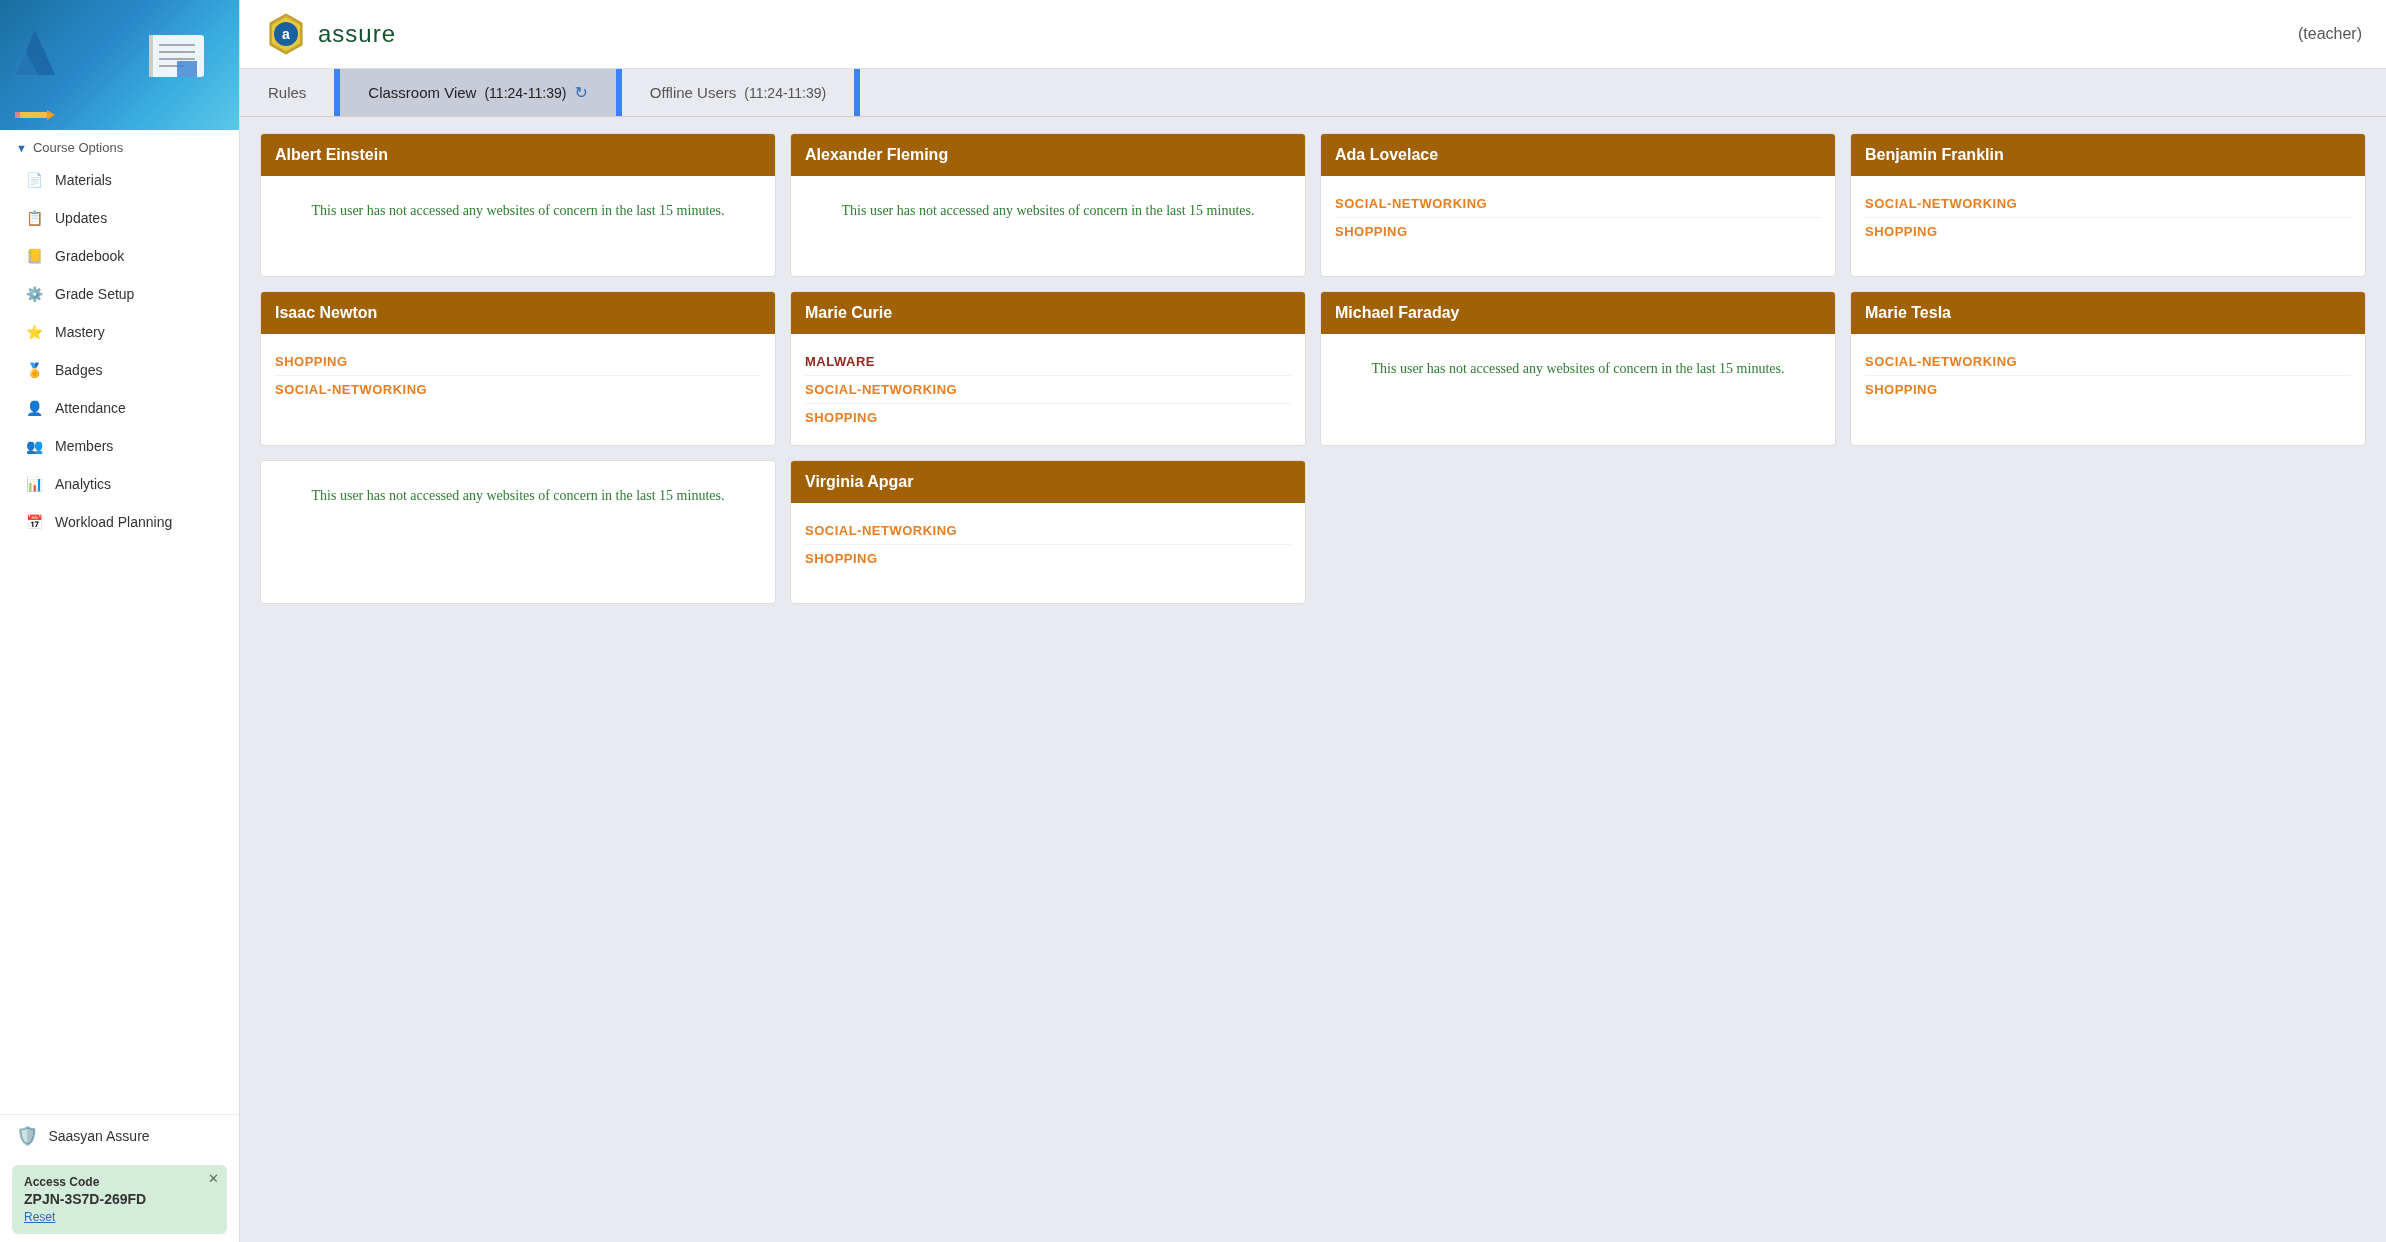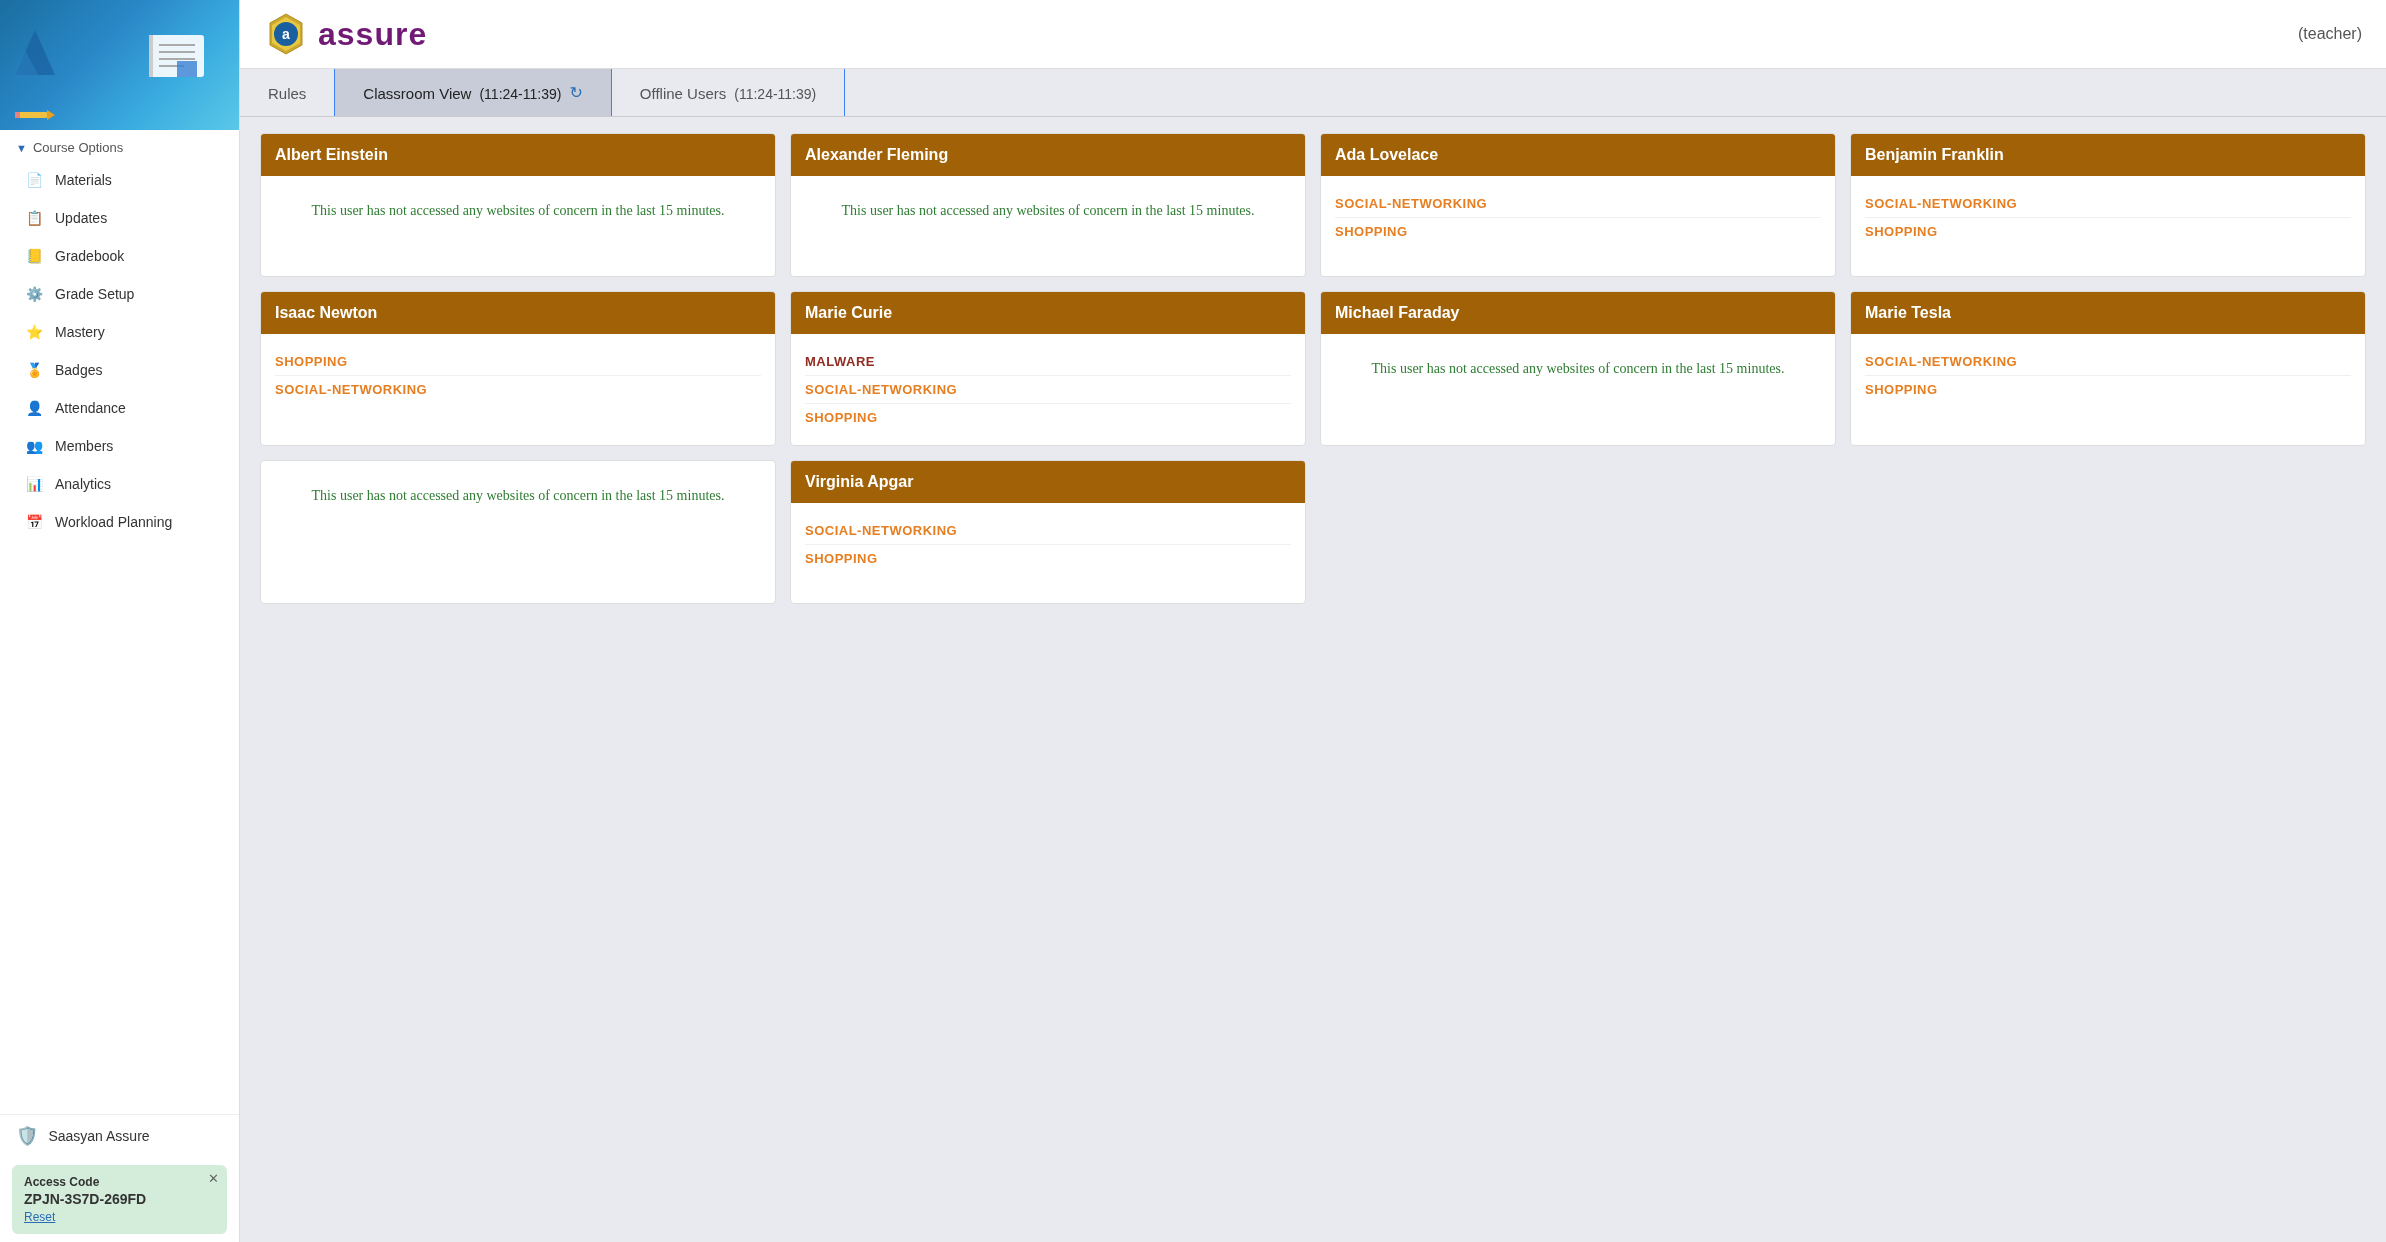--- a/index.html
+++ b/index.html
@@ -104,45 +104,45 @@
     .logo {
       display: flex;
       align-items: center;
       gap: 10px;
     }
     .logo-icon {
       width: 44px;
       height: 44px;
     }
     .logo-text {
-      font-size: 32px;
-      font-weight: 700;
-      color: #701a75;
+      font-size: 24px;
+      font-weight: 400;
+      color: #14532d;
       letter-spacing: 1px;
     }
     .header-role {
       font-size: 16px;
       color: #555;
     }
 
     
     .tabs {
       display: flex;
       background: #e8eaf0;
       border-bottom: 1px solid #ccc;
       flex-shrink: 0;
     }
     .tab {
       padding: 14px 28px;
       font-size: 15px;
       color: #555;
       cursor: pointer;
-      border-right: 1px solid #3b82f6;
-      display: flex;
-      align-items: flex-end;
+      border-right: 6px solid #3b82f6;
+      display: flex;
+      align-items: center;
       gap: 8px;
     }
     .tab.active {
       background: #c8ccd8;
       color: #222;
       font-weight: 500;
     }
     .tab-refresh { font-size: 16px; color: #2a6db5; }
 
     

